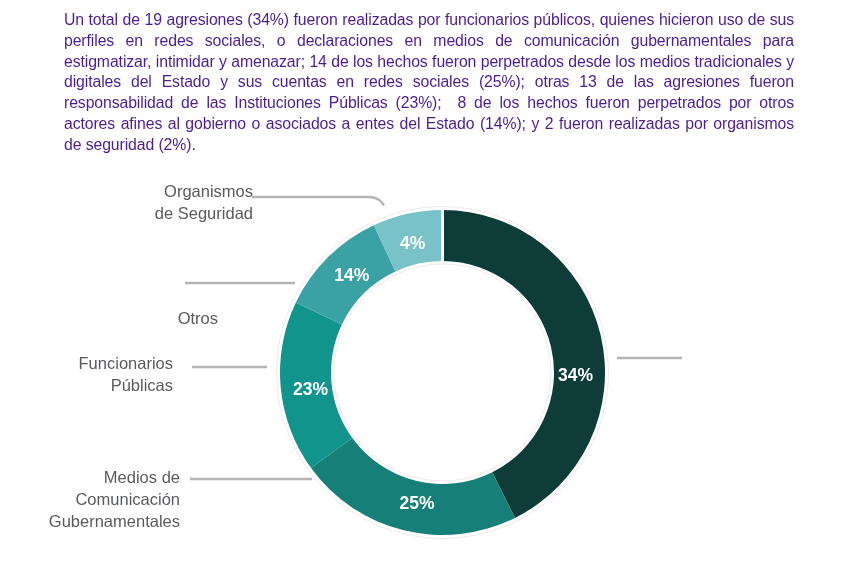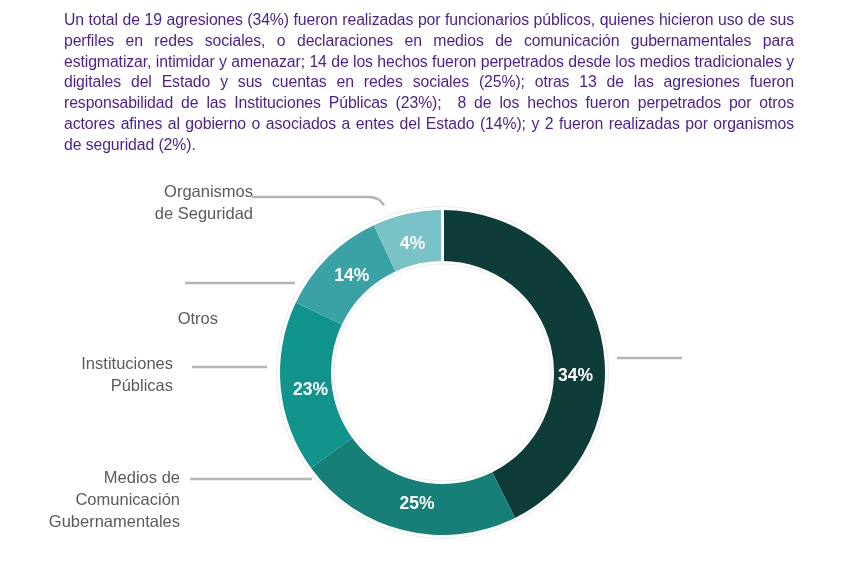--- a/index.html
+++ b/index.html
@@ -58,18 +58,18 @@
       <text x="575.4797434558001" y="380.8211700561587" text-anchor="middle" fill="#ffffff" class="pct">34%</text>
       <text x="417.12240361491956" y="509.05641539853934" text-anchor="middle" fill="#ffffff" class="pct">25%</text>
       <text x="310.4913618317041" y="394.7086226728846" text-anchor="middle" fill="#ffffff" class="pct">23%</text>
       <text x="351.7942181116877" y="281.2299576846503" text-anchor="middle" fill="#ffffff" class="pct">14%</text>
       <text x="412.5815097722659" y="248.90878138356373" text-anchor="middle" fill="#ffffff" class="pct">4%</text>
     </svg>
 
   <div class="callout left co-organismos">Organismos
 de Seguridad</div>
   <div class="callout left co-otros">Otros</div>
-  <div class="callout left co-instituciones">Instituciones
+  <div class="callout left co-instituciones">Funcionarios
 Públicas</div>
   <div class="callout left co-medios">Medios de
 Comunicación
 Gubernamentales</div>
 </div>
 
 </body></html>

